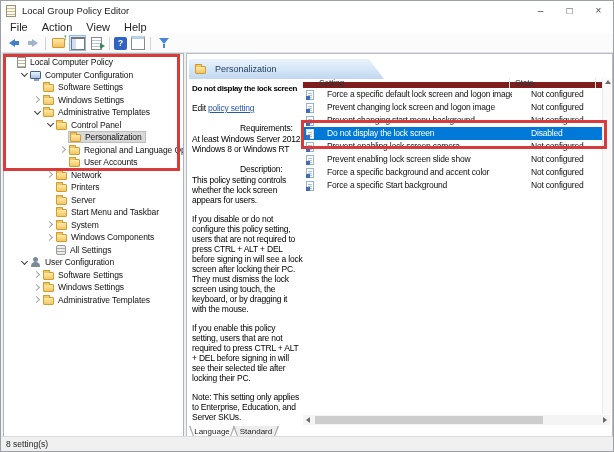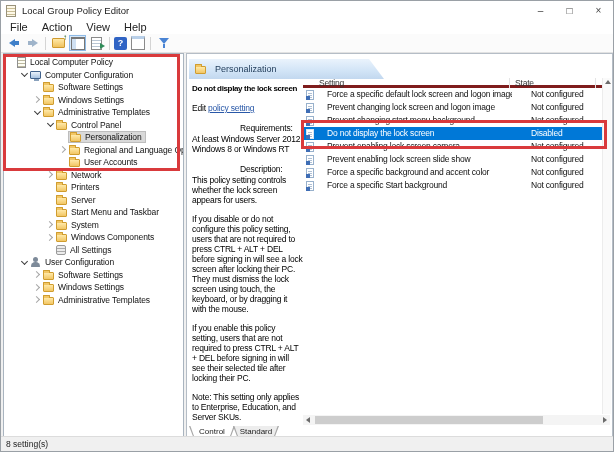--- a/index.html
+++ b/index.html
@@ -73,21 +73,21 @@
 
   .info-pane { position:absolute; left:5px; top:30px; width:111px; bottom:4px; overflow:hidden; font-size:8.5px; letter-spacing:-0.2px; line-height:10px; color:#000; }
   .info-title { font-size:8px; font-weight:bold; letter-spacing:-0.35px; white-space:nowrap; margin-bottom:9px; }
   .edit-line { margin-bottom:10px; }
   .link { color:#2958a8; text-decoration:underline; }
   .sec-label { margin-bottom:1px;padding-left:48px; }
   .req-text { margin-bottom:10px; }
   .para { margin-bottom:9px; }
 
   .list-pane { position:absolute; left:116px; top:24px; width:299px; height:336px; overflow:hidden; font-size:8.5px; letter-spacing:-0.2px; }
-  .list-header { position:relative; height:10px; border-bottom:3px solid #7f1d1d; color:#333; }
+  .list-header { position:relative; height:10px; border-bottom:6px solid #7f1d1d; color:#333; }
   .col-setting { position:absolute; left:16px; top:0; line-height:10px; }
   .col-state { position:absolute; left:212px; top:0; line-height:10px; }
   .col-sep { position:absolute; top:0; height:10px; width:1px; background:#e4e4e4; }
   .lrow { position:relative; height:13px; line-height:13px; color:#111; }
   .lrow .ic-policy { position:absolute; left:3px; top:2px; width:8px; height:10px; background:#fff; border:1px solid #98b1cc; }
   .lrow .ic-policy::before { content:""; position:absolute; left:1px; top:1px; width:4px; height:6px;
       background:repeating-linear-gradient(to bottom, transparent 0 1px, #aebfd4 1px 2px); }
   .lrow .ic-policy::after { content:""; position:absolute; left:-1px; bottom:-1px; width:4px; height:4px; background:#3e6db5; }
   .lsetting { position:absolute; left:24px; right:90px; white-space:nowrap; overflow:hidden; }
   .lstate { position:absolute; left:228px; white-space:nowrap; }
@@ -409,21 +409,21 @@
       <div class="h-scroll">
         <span class="h-arrow left"></span>
         <span class="h-thumb"></span>
         <span class="h-spacer"></span>
         <span class="h-arrow right"></span>
       </div>
 
       <div class="tabs">
 
       <span class="tab active">
-            <span>Control</span>
+            <span>Language</span>
           </span>
           <span class="tab">
             <span>Standard</span>
           </span>
         </div>
 
     </div>
   </div>
 
   <div class="statusbar">

